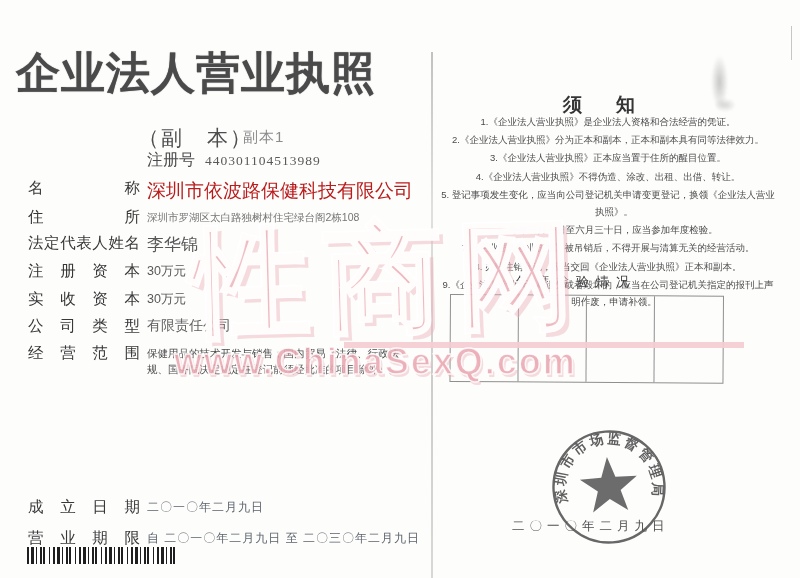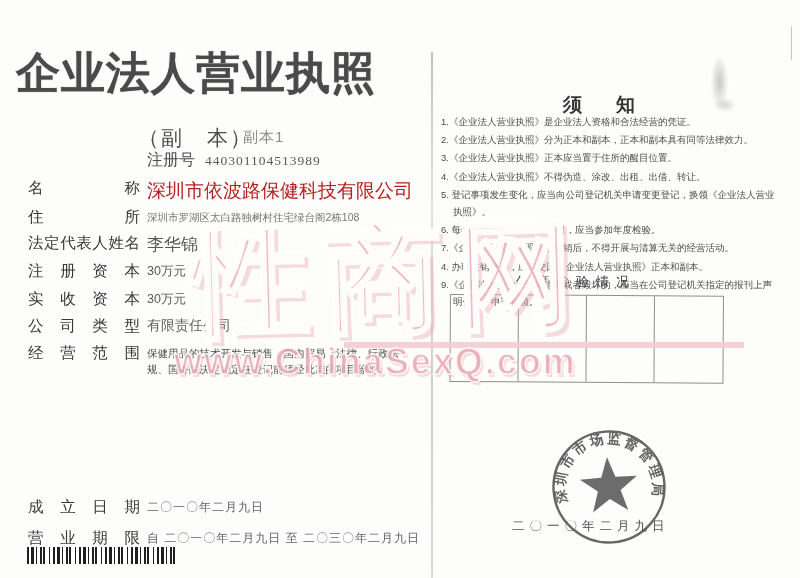--- a/index.html
+++ b/index.html
@@ -62,21 +62,21 @@
     filter:blur(1px);}
   .smudge2{position:absolute;left:714px;top:98px;width:22px;height:14px;
     background:radial-gradient(closest-side,rgba(120,120,120,.3),rgba(120,120,120,0));
     filter:blur(1px);}
   .edge-line{position:absolute;left:791px;top:26px;width:1px;height:34px;background:#c6c6c6;}
   
   .notice-heading{
     position:absolute;left:563px;top:92px;font-size:19px;font-weight:700;
     letter-spacing:34px;color:#353535;white-space:nowrap;
   }
-  .notice-list{position:absolute;left:441px;top:113px;width:334px;}
+  .notice-list{position:absolute;left:441px;top:113px;width:334px;text-align:center;}
   .notice-item{
     margin:0 0 1px 0;padding-left:12px;text-indent:-12px;
     font-size:9.5px;line-height:17.2px;color:#4b4b4b;
   }
   .inspection-heading{
     position:absolute;left:516px;top:273px;font-size:13px;font-weight:500;
     letter-spacing:7px;color:#3d3d3d;white-space:nowrap;
   }
   .inspection-table{
     position:absolute;left:450px;top:294px;width:272px;height:86px;

